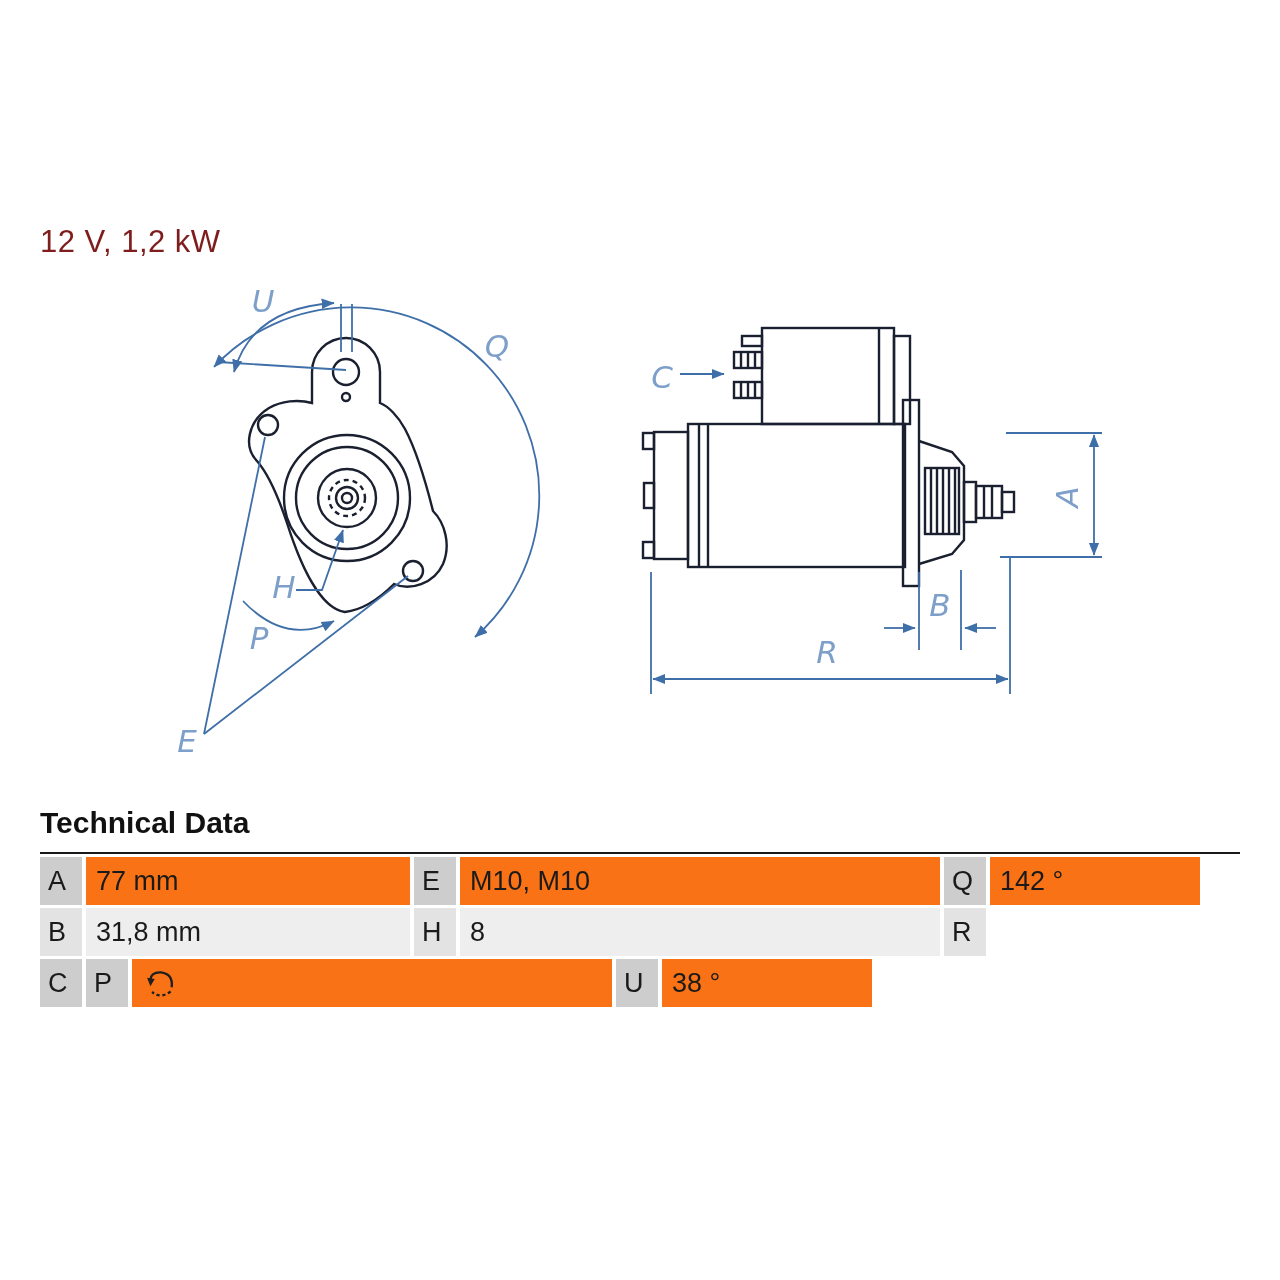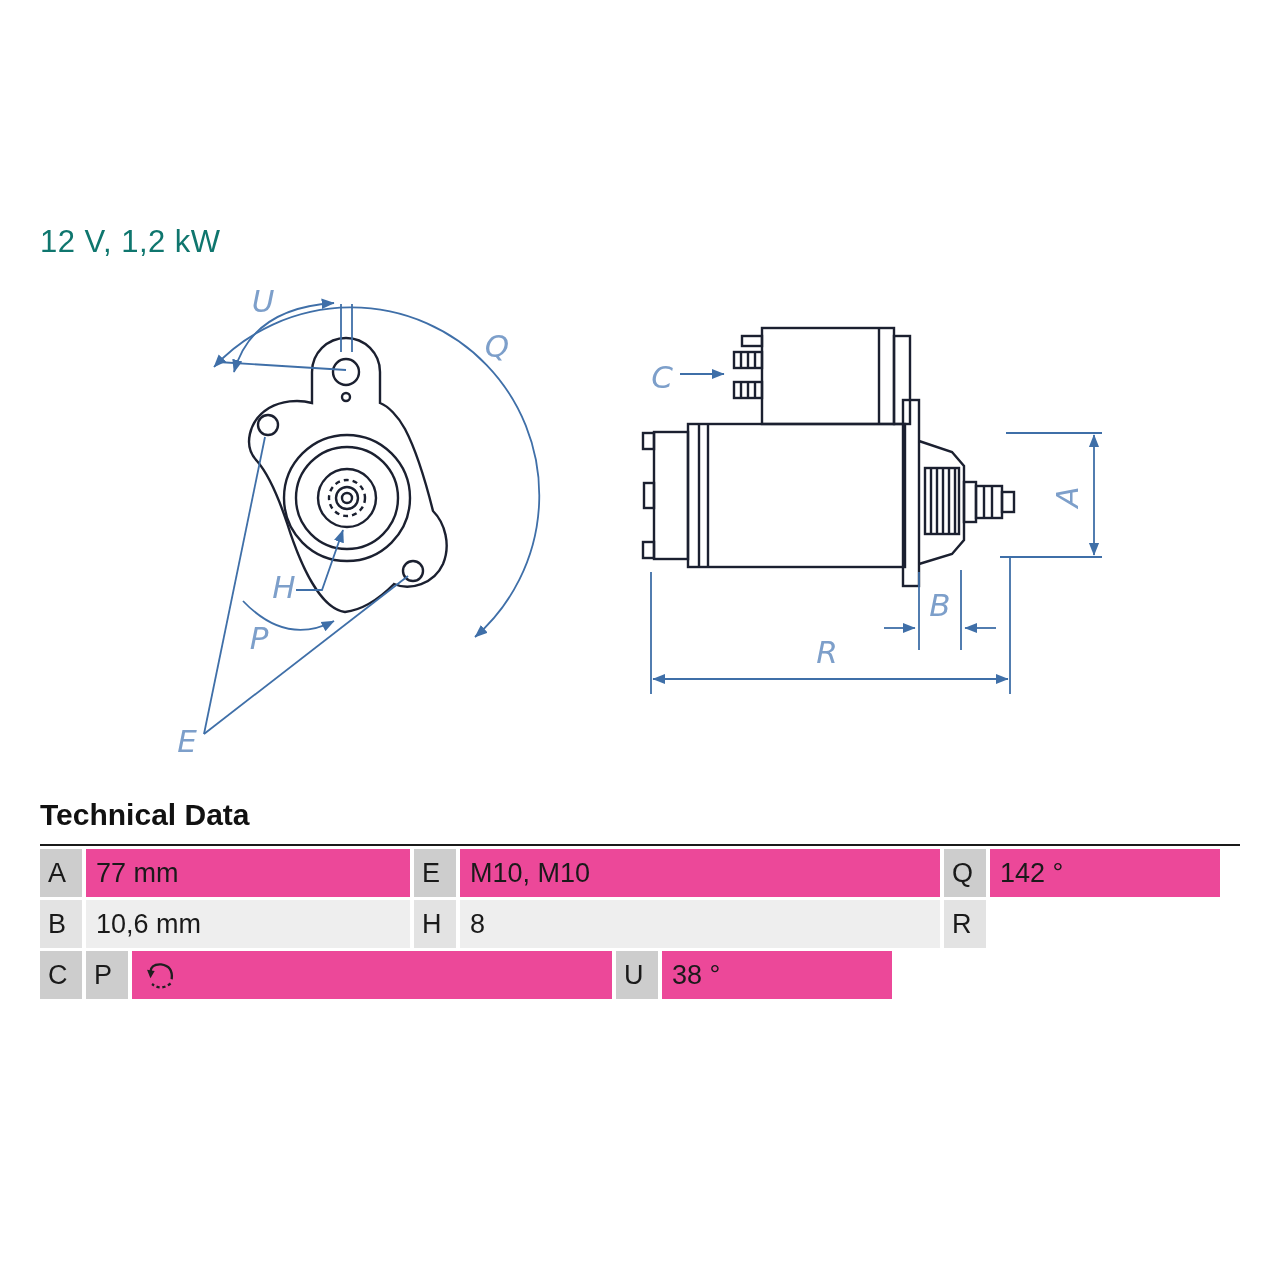--- a/index.html
+++ b/index.html
@@ -1,33 +1,33 @@
 <!DOCTYPE html>
 <html><head>
 <meta charset="utf-8">
 <style>
   html,body{margin:0;padding:0;background:#ffffff;}
   #page{position:relative;width:1280px;height:1280px;background:#ffffff;overflow:hidden;
         font-family:"Liberation Sans", sans-serif;}
   .spec-label{position:absolute;left:40px;top:224px;font-size:31px;font-weight:500;
-              color:#0f766e;letter-spacing:0.5px;}
+              color:#7f1d1d;letter-spacing:0.5px;}
   .drawing-svg{position:absolute;left:0;top:0;}
   .tech{position:absolute;left:40px;top:798px;width:1200px;}
-  .tech-title{margin:0 0 12px 0;font-size:30px;line-height:34px;font-weight:bold;color:#111111;}
+  .tech-title{margin:8px 0 12px 0;font-size:30px;line-height:34px;font-weight:bold;color:#111111;}
   .tech-table{border-top:2px solid #1a1a1a;}
   .trow{display:flex;column-gap:4px;margin-top:3px;height:48px;}
   .tcell{display:flex;align-items:center;font-size:27px;color:#1a1a1a;box-sizing:border-box;}
   .tcell.k{padding-left:8px;}
   .tcell.v{padding-left:10px;}
   .w-k{width:42px;}
   .w-v1{width:324px;}
   .w-v2{width:480px;text-align:center;}
-  .w-v3{width:230px;}
+  .w-v3{width:210px;}
   .shade-a .k{background:#cdcdcd;}
-  .shade-a .v{background:#ec4899;}
+  .shade-a .v{background:#f97316;}
   .shade-b .k{background:#e3e3e3;}
   .shade-b .v{background:#eeeeee;}
   .dim-label{font-size:31px;font-style:italic;fill:#7d9fca;
              font-family:"DejaVu Sans", sans-serif;}
 </style>
 </head>
 <body>
 
 <div id="page">
 
@@ -164,21 +164,21 @@
         <div class="tcell k w-k">A</div>
         <div class="tcell v w-v1">77 mm</div>
         <div class="tcell k w-k">E</div>
         <div class="tcell v w-v2">M10, M10</div>
         <div class="tcell k w-k">Q</div>
         <div class="tcell v w-v3">142 °</div>
       </div>
 
       <div class="trow shade-b">
         <div class="tcell k w-k">B</div>
-        <div class="tcell v w-v1">10,6 mm</div>
+        <div class="tcell v w-v1">31,8 mm</div>
         <div class="tcell k w-k">H</div>
         <div class="tcell v w-v2">8</div>
         <div class="tcell k w-k">R</div>
       </div>
 
       <div class="trow shade-a">
         <div class="tcell k w-k">C</div>
         <div class="tcell k w-k">P</div>
         <div class="tcell v w-v2">
           <svg width="36" height="34" viewBox="0 0 32 32">

